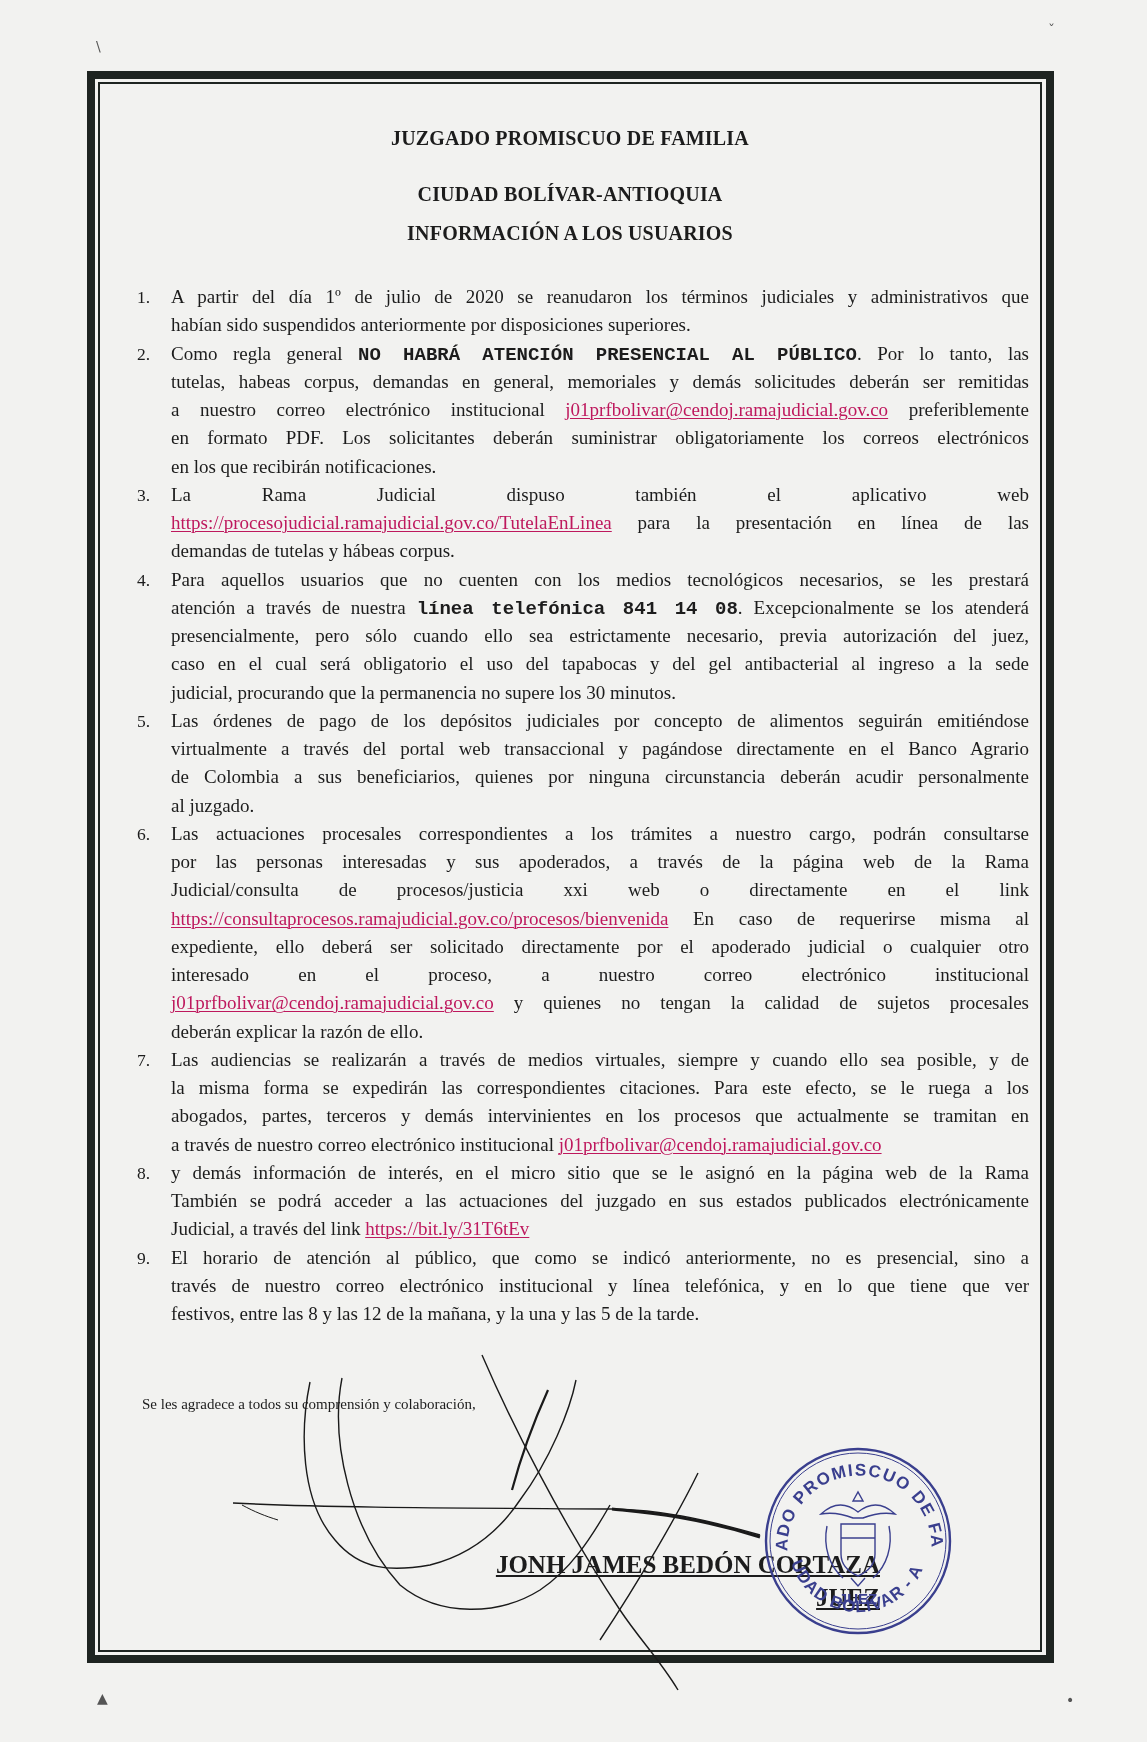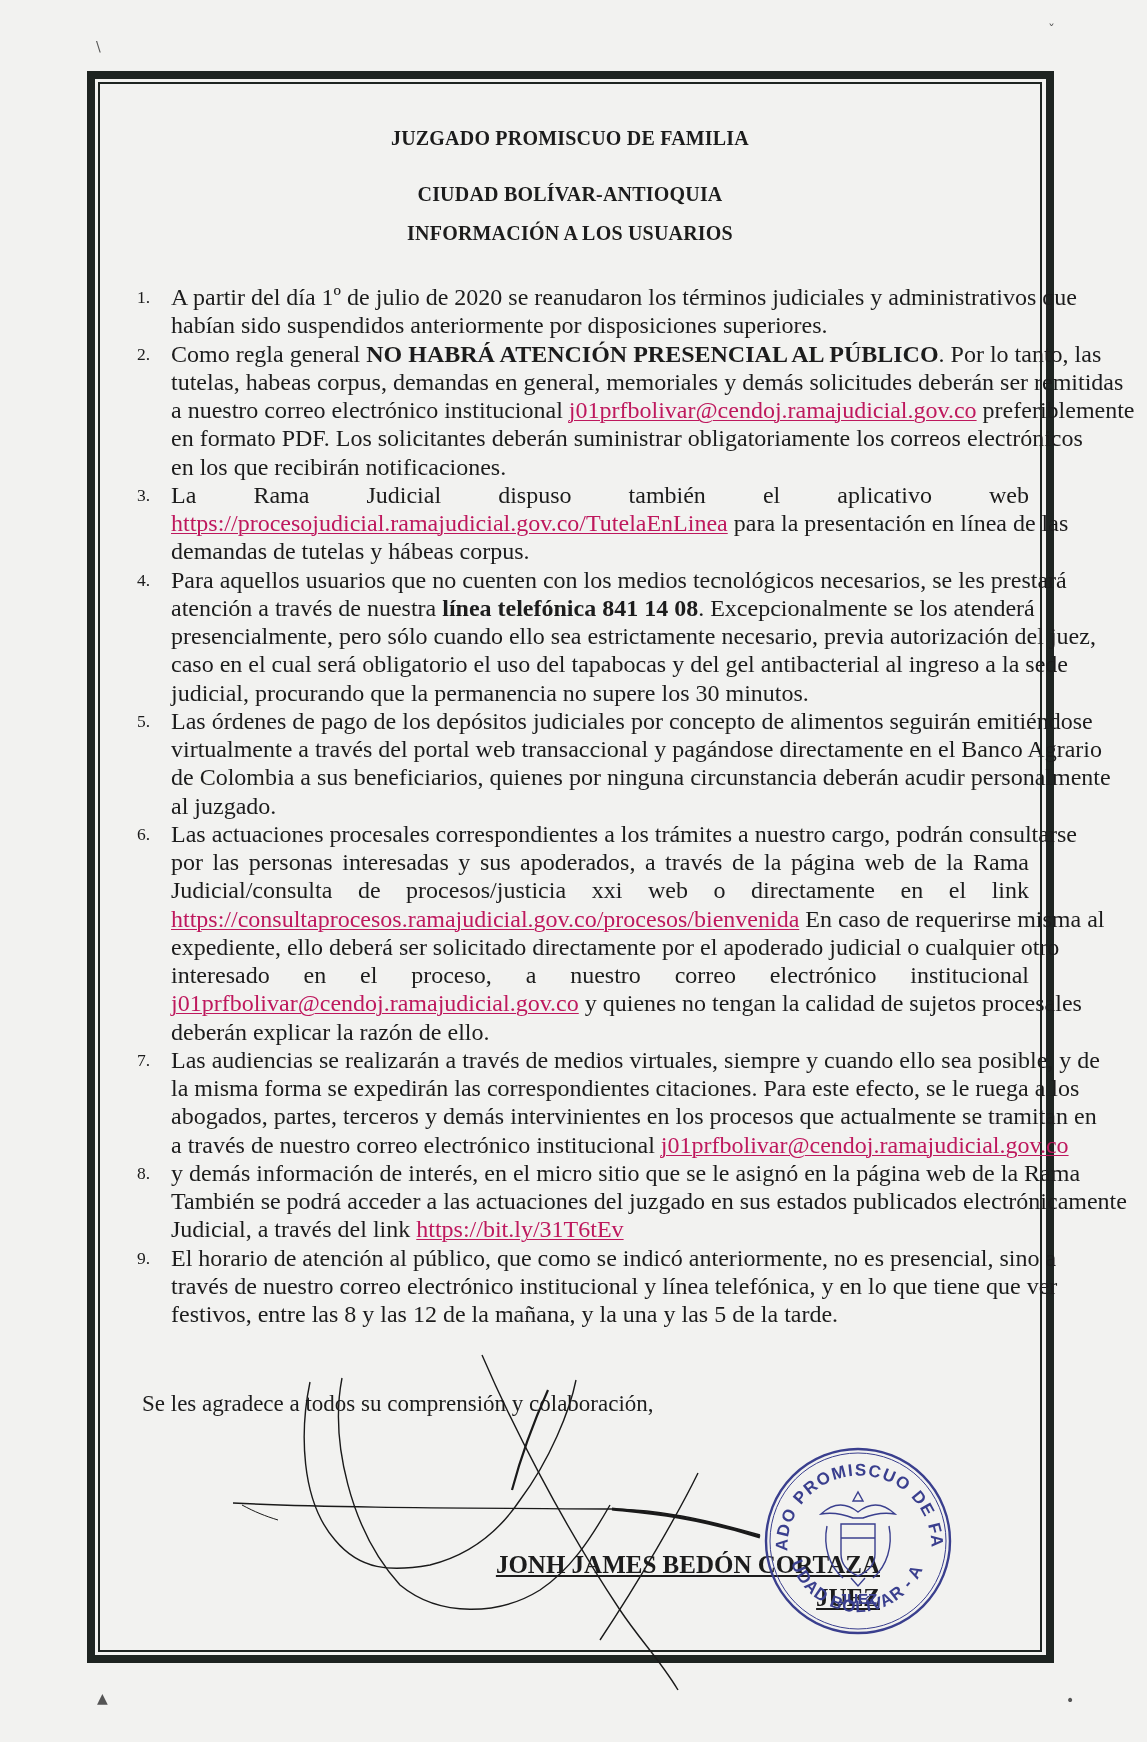--- a/index.html
+++ b/index.html
@@ -20,27 +20,27 @@
   }
   .title {
     position: absolute; left: 98px; width: 944px; text-align: center;
     font-weight: bold; font-size: 20px; letter-spacing: 0.2px;
   }
   .list { position: absolute; left: 137px; top: 283px; width: 892px; }
   .item { position: relative; }
   .num { position: absolute; left: 0; top: 0; width: 30px; font-size: 17.5px; line-height: 28.25px; }
   .lines { margin-left: 34px; }
   .line {
-    font-size: 24px; line-height: 28.25px; height: 28.25px; white-space: nowrap;
+    font-size: 19px; line-height: 28.25px; height: 28.25px; white-space: nowrap;
     text-align: justify; text-align-last: justify; overflow: visible;
   }
   .line.last { text-align: center; text-align-last: left; }
-  .seg-bold { font-weight: bold; }
+  .seg-bold { font-weight: bold; font-family: Liberation Mono, monospace; }
   .seg-link { color: #be185d; text-decoration: underline; text-decoration-thickness: 1px; text-underline-offset: 2px; cursor: pointer; }
-  .closing { position: absolute; left: 142px; top: 1390px; font-size: 23px; line-height: 28px; }
+  .closing { position: absolute; left: 142px; top: 1390px; font-size: 15px; line-height: 28px; }
   .signer { position: absolute; left: 300px; width: 580px; text-align: right; font-weight: bold; font-size: 25px; text-decoration: underline; }
   .signature { position: absolute; left: 0; top: 0; width: 1147px; height: 1742px; pointer-events: none; }
   .stamp { position: absolute; left: 763px; top: 1446px; width: 190px; height: 190px; }
 </style>
 </head>
 <body>
 
 <span class="scan-mark" style="left:96px;top:38px;">\</span>
 <span class="scan-mark" style="left:1048px;top:22px;">ˇ</span>
 <span class="scan-mark" style="left:97px;top:1690px;">▲</span>

